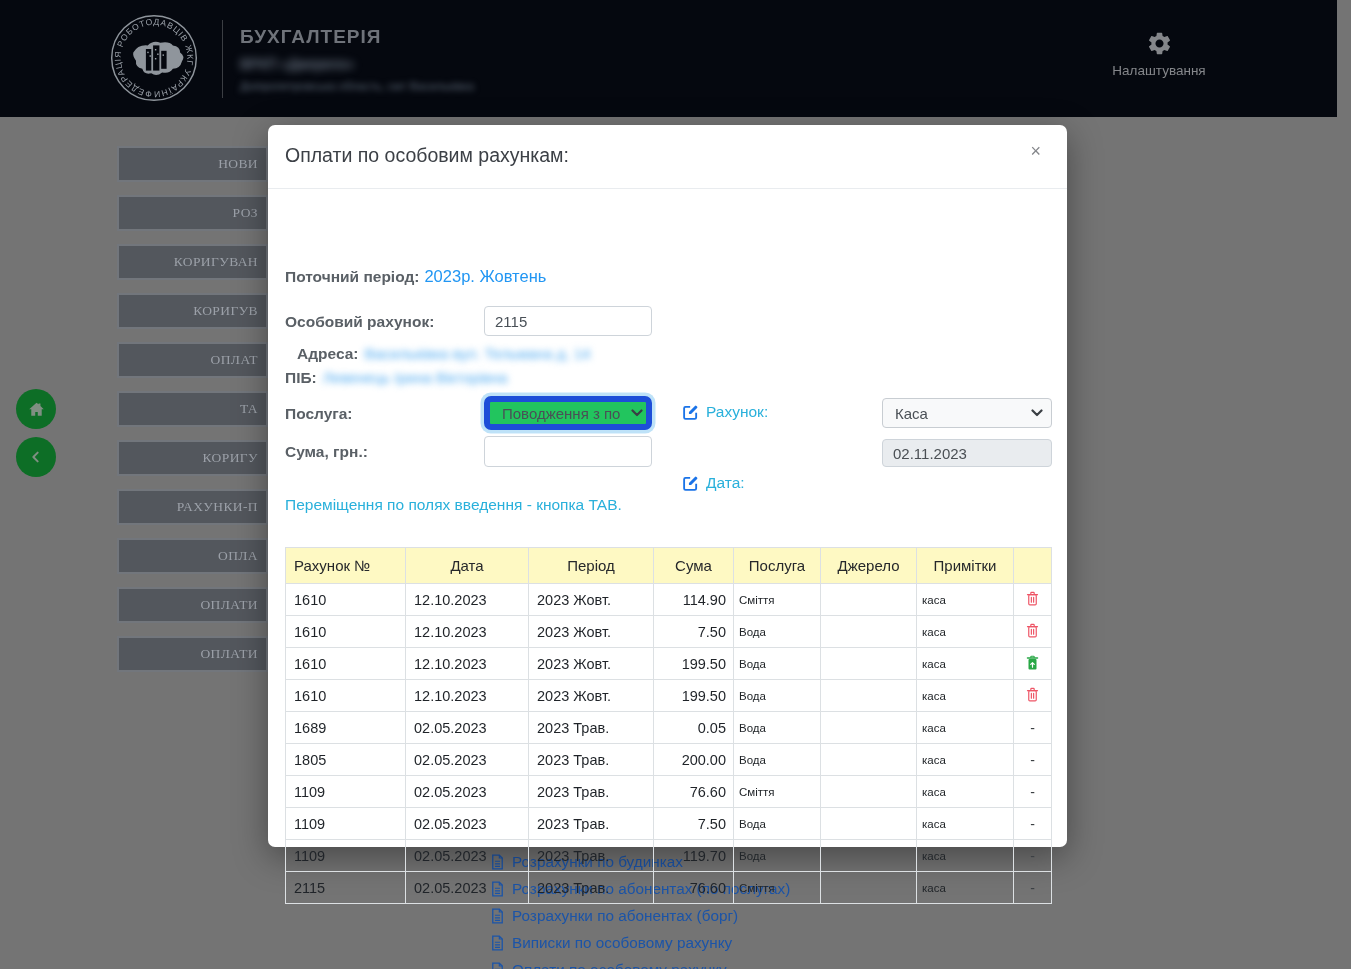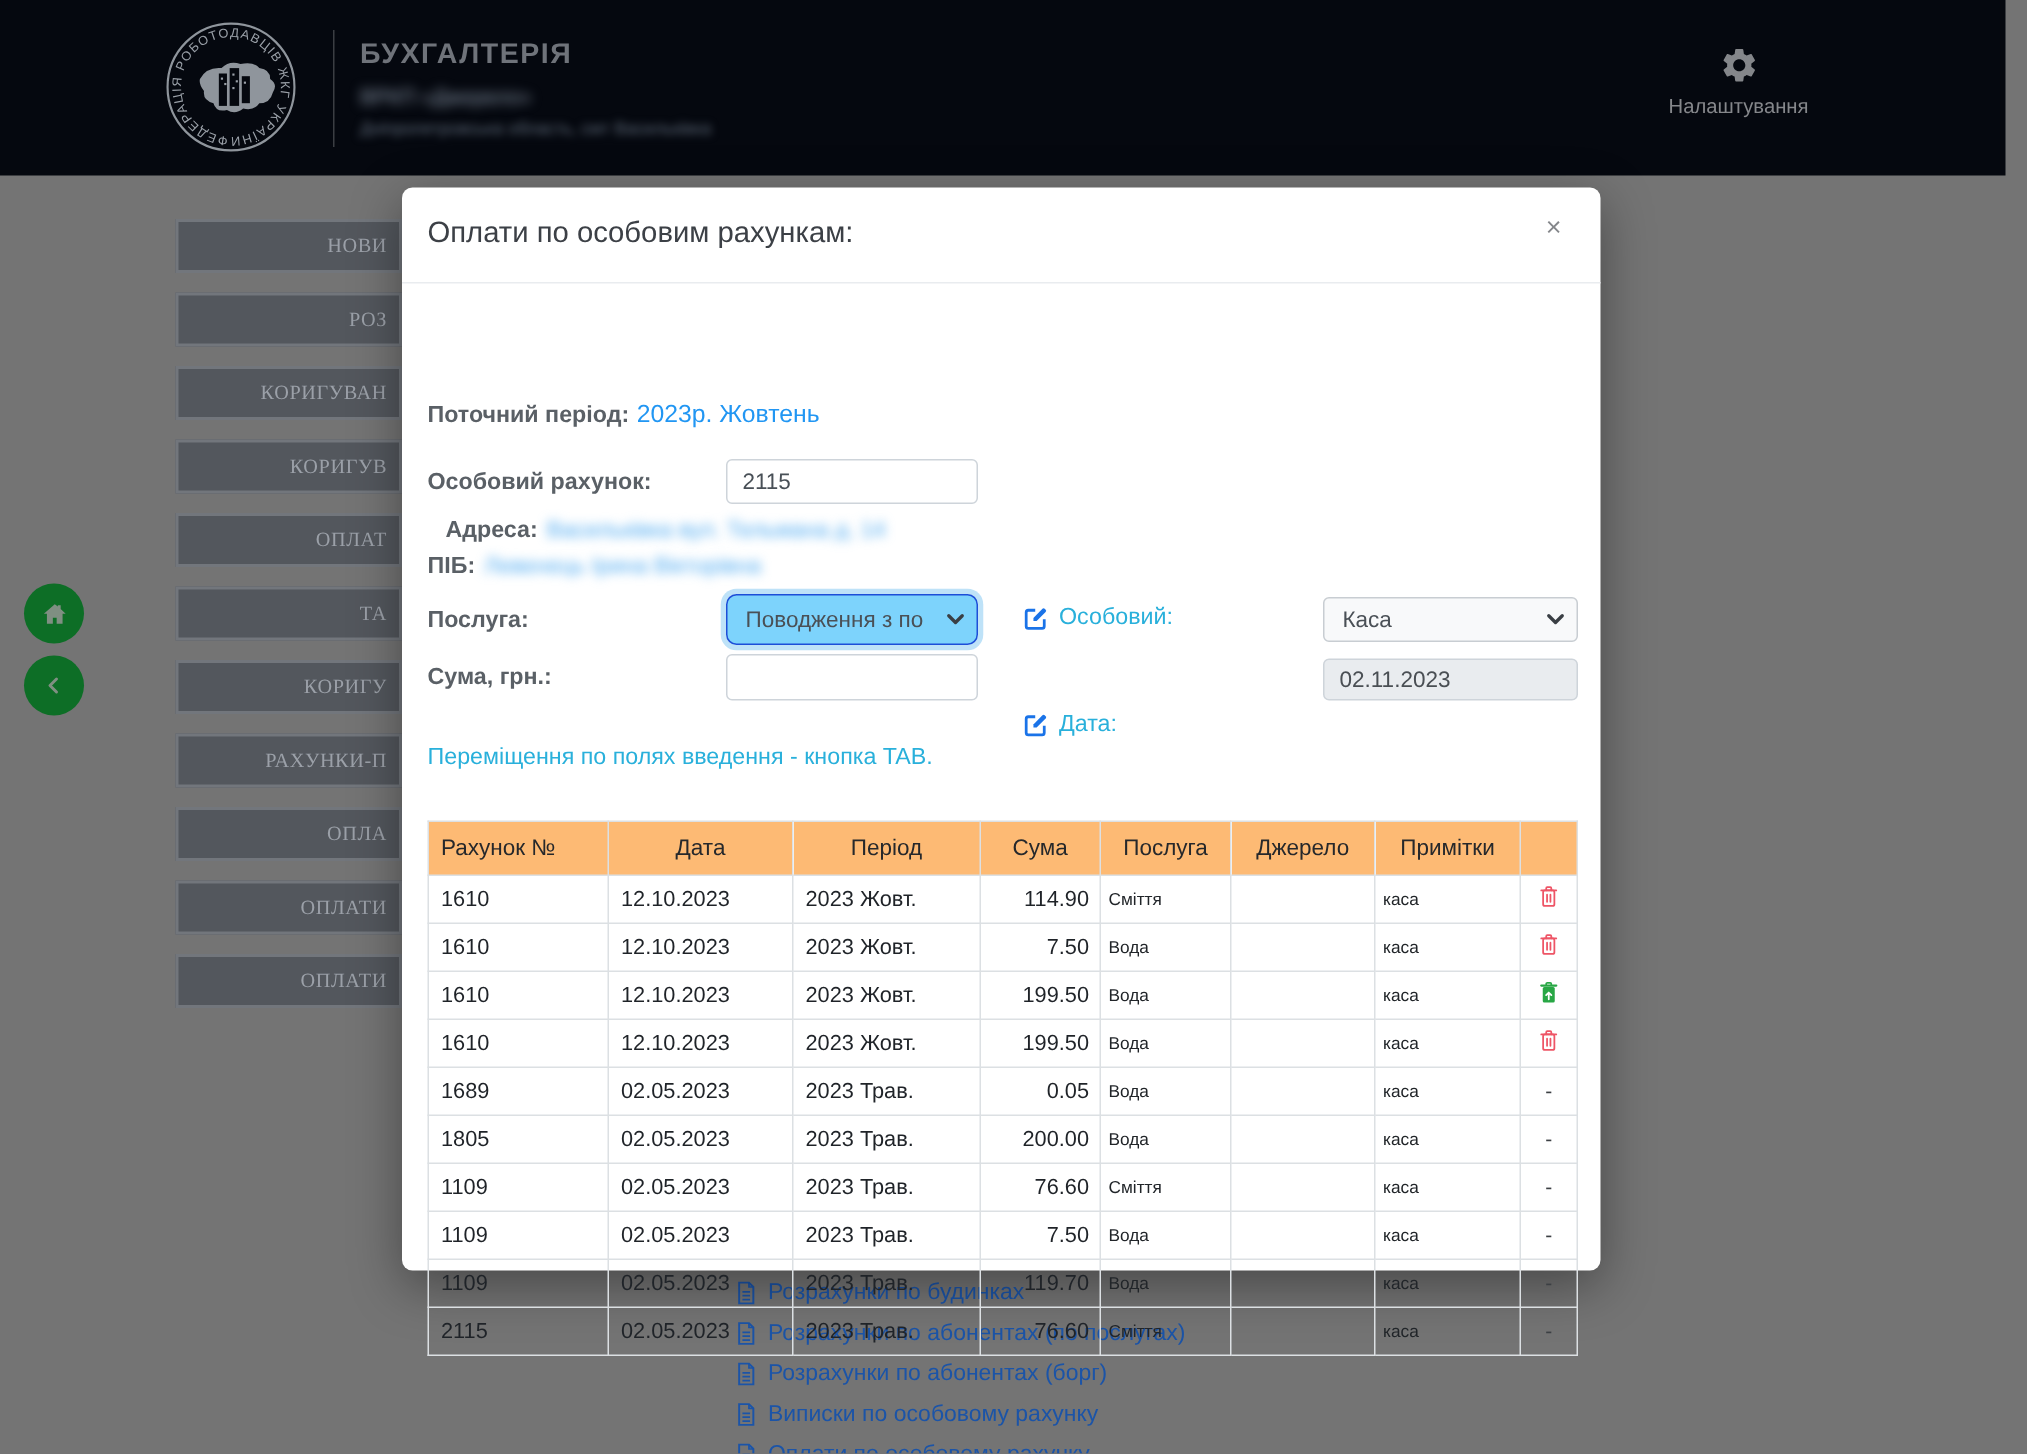--- a/index.html
+++ b/index.html
@@ -47,38 +47,38 @@
   .inp-account{position:absolute;left:216px;top:117px;width:168px;height:30px;}
   .line-address{position:absolute;left:29px;top:156px;}
   .line-name{position:absolute;left:17px;top:180px;}
   .redacted{color:#4aa8f0;font-size:15px;filter:blur(3.5px);margin-left:6px;}
   .lbl-service{position:absolute;left:17px;top:216px;}
   .select-wrap{position:absolute;}
   .select-wrap select{appearance:none;-webkit-appearance:none;width:100%;height:100%;box-sizing:border-box;
     font-family:inherit;font-size:15px;color:#4a5056;padding:0 26px 0 12px;border-radius:4px;
     border:1px solid #c8cdd2;background:#f8f9fa;}
   .sel-service{left:216px;top:207px;width:168px;height:34px;}
-  .sel-service select{background:#7dd3fc;border:1px solid #1d4ed8;border-radius:7px;
+  .sel-service select{background:#22c55e;border:6px solid #1d4ed8;border-radius:7px;
     box-shadow:0 0 0 3.5px rgba(110,190,240,.45);}
   .sel-source{left:614px;top:209px;width:170px;height:30px;}
   .chev{position:absolute;right:9px;top:50%;transform:translateY(-50%);pointer-events:none;display:flex;}
   .icon-lbl{position:absolute;display:flex;align-items:center;gap:7px;}
   .icon-lbl .cy{color:#29b0db;font-size:15.5px;}
   .grp-source{left:414px;top:214px;}
   .grp-date{left:414px;top:253px;margin-top:32px;}
   .lbl-sum{position:absolute;left:17px;top:254px;text-align:right;}
   .inp-sum{position:absolute;left:216px;top:247px;width:168px;height:31px;}
   .inp-date{position:absolute;left:614px;top:250px;width:170px;height:28px;background:#e9ecef;color:#4a4f54;}
   .hint{position:absolute;left:17px;top:307px;color:#29b0db;font-size:15.5px;}
 
   
   .table-wrap{position:absolute;left:17px;top:358px;width:766px;}
   table{border-collapse:collapse;table-layout:fixed;width:766px;}
   th,td{border:1px solid #dce0e3;overflow:hidden;white-space:nowrap;}
-  th{height:33px;background:#fdba74;font-weight:500;font-size:15px;color:#26282b;text-align:center;}
+  th{height:33px;background:#fef9c3;font-weight:500;font-size:15px;color:#26282b;text-align:center;}
   th.c-account{text-align:left;padding-left:8px;}
   td{height:29px;font-size:14.5px;color:#1f2328;}
   td.c-account,td.c-date,td.c-period{padding-left:8px;text-align:left;}
   td.c-sum{text-align:right;padding-right:7px;}
   td.c-service,td.c-note{font-size:11.5px;padding-left:5px;color:#212529;}
   td.c-action{text-align:center;}
   .act-btn{background:none;border:none;padding:0;cursor:pointer;line-height:0;}
   .dash{color:#3c4044;font-size:14px;}
 </style>
 </head>
@@ -218,21 +218,21 @@
               <path d="M1.5 1.5 6 6l4.5-4.5" fill="none" stroke="#3a3f44" stroke-width="2.2" stroke-linecap="round" stroke-linejoin="round"></path>
             </svg>
         </span>
       </div>
 
       <div class="icon-lbl grp-source">
         <svg width="17" height="17" viewBox="0 0 24 24">
           <path d="M20 12.5V19a2 2 0 0 1-2 2H5a2 2 0 0 1-2-2V6a2 2 0 0 1 2-2h6.5" fill="none" stroke="#1a73e8" stroke-width="2.6"></path>
           <path d="M21.3 3.6l-.9-.9a1.5 1.5 0 0 0-2.1 0L9.8 11.2V14.2h3l8.5-8.5a1.5 1.5 0 0 0 0-2.1z" fill="#1a73e8"></path>
         </svg>
-        <span class="cy">Особовий:</span>
+        <span class="cy">Рахунок:</span>
       </div>
       <div class="select-wrap sel-source">
         <select>
           <option>Каса</option>
         </select>
         <span class="chev">
           <svg width="12" height="8" viewBox="0 0 12 8">
               <path d="M1.5 1.5 6 6l4.5-4.5" fill="none" stroke="#3a3f44" stroke-width="2.2" stroke-linecap="round" stroke-linejoin="round"></path>
             </svg>
         </span>

